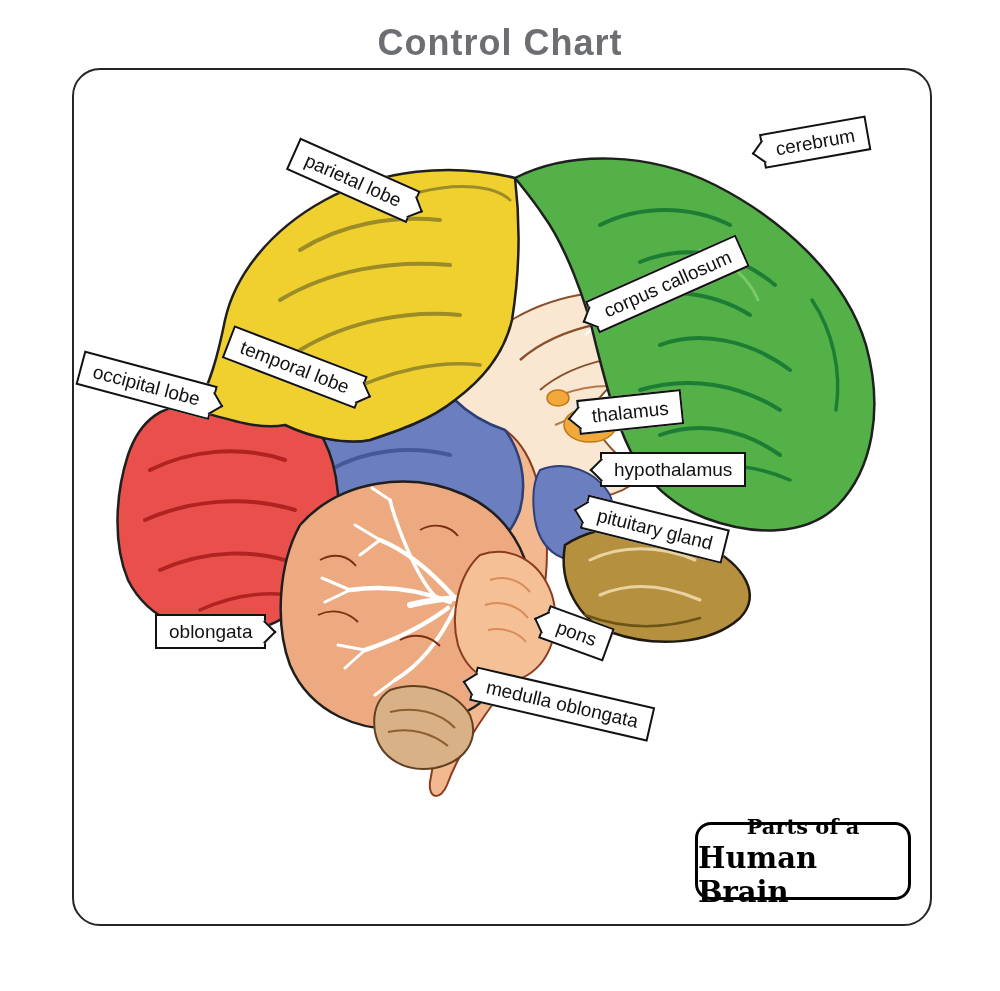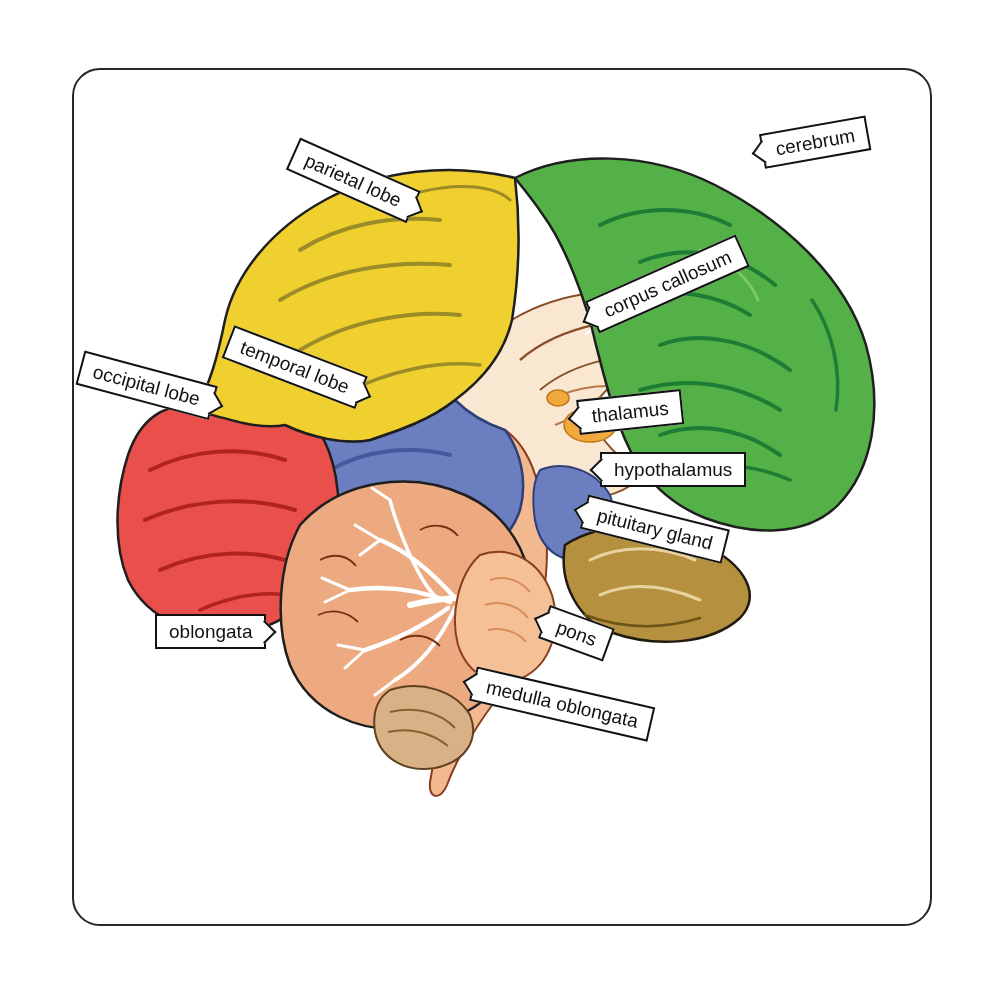--- a/index.html
+++ b/index.html
@@ -39,20 +39,21 @@
        border:3px solid #000;border-radius:16px;background:#fff;
        display:flex;flex-direction:column;align-items:center;justify-content:center;z-index:5;}
   .caption-line1{font-family:"DejaVu Serif",serif;font-weight:bold;font-size:21px;color:#000;}
   .caption-line2{font-family:"DejaVu Serif",serif;font-weight:bold;font-size:29px;color:#000;margin-top:2px;}
 </style>
 </head>
 <body>
 
 <div class="page">
 
+  <div class="page-title">Control Chart</div>
 
   <div class="panel"></div>
 
   <svg class="brain-svg" viewBox="0 0 1000 991" xmlns="http://www.w3.org/2000/svg">
 
     <g>
       <path d="M455,400 C465,365 485,335 515,318 C560,292 620,285 670,295
                C710,303 735,320 730,345 C720,375 680,368 650,372
                C620,375 600,390 590,415 C600,440 620,462 645,472
                C630,492 600,502 570,497 C545,493 520,478 505,458
@@ -176,14 +177,18 @@
   <div class="tag point-left" id="lb-corpus">corpus callosum</div>
   <div class="tag point-right" id="lb-temporal">temporal lobe</div>
   <div class="tag point-right" id="lb-occipital">occipital lobe</div>
   <div class="tag point-left" id="lb-thalamus">thalamus</div>
   <div class="tag point-left" id="lb-hypothalamus">hypothalamus</div>
   <div class="tag point-left" id="lb-pituitary">pituitary gland</div>
   <div class="tag point-right" id="lb-cerebellum">oblongata</div>
   <div class="tag point-left" id="lb-pons">pons</div>
   <div class="tag point-left" id="lb-medulla">medulla oblongata</div>
 
+  <div class="caption-box">
+    <div class="caption-line1">Parts of a</div>
+    <div class="caption-line2">Human Brain</div>
+  </div>
 
 </div>
 
 </body></html>

